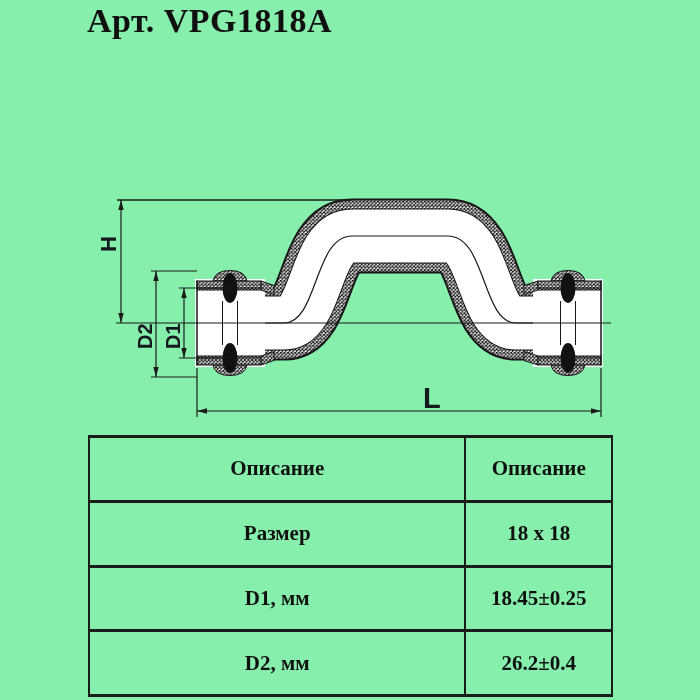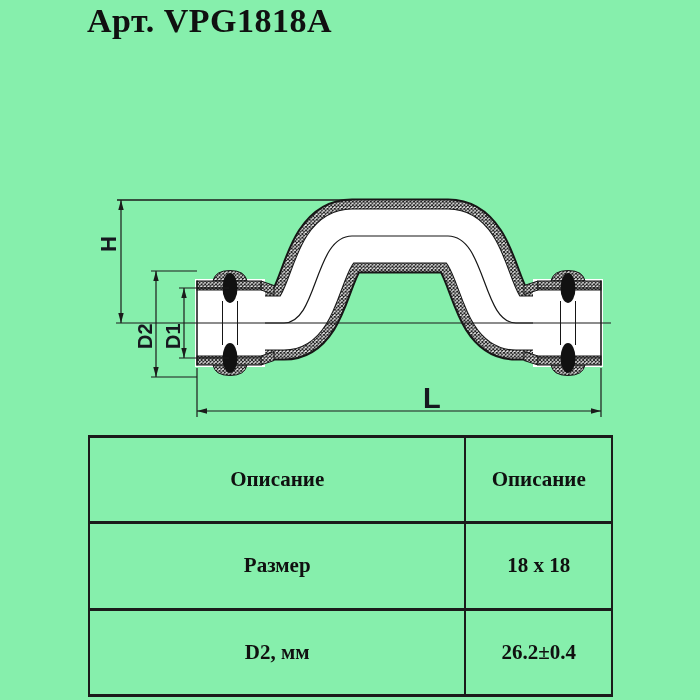--- a/index.html
+++ b/index.html
@@ -137,19 +137,23 @@
     <tbody>
       <tr>
         <th>Описание</th>
         <th>Описание</th>
       </tr>
       <tr>
         <td>Размер</td>
         <td>18 x 18</td>
       </tr>
       <tr>
+        <td>D1, мм</td>
+        <td>18.45±0.25</td>
+      </tr>
+      <tr>
         <td>D2, мм</td>
         <td>26.2±0.4</td>
       </tr>
     </tbody>
   </table>
 
 </div>
 
 </body></html>

